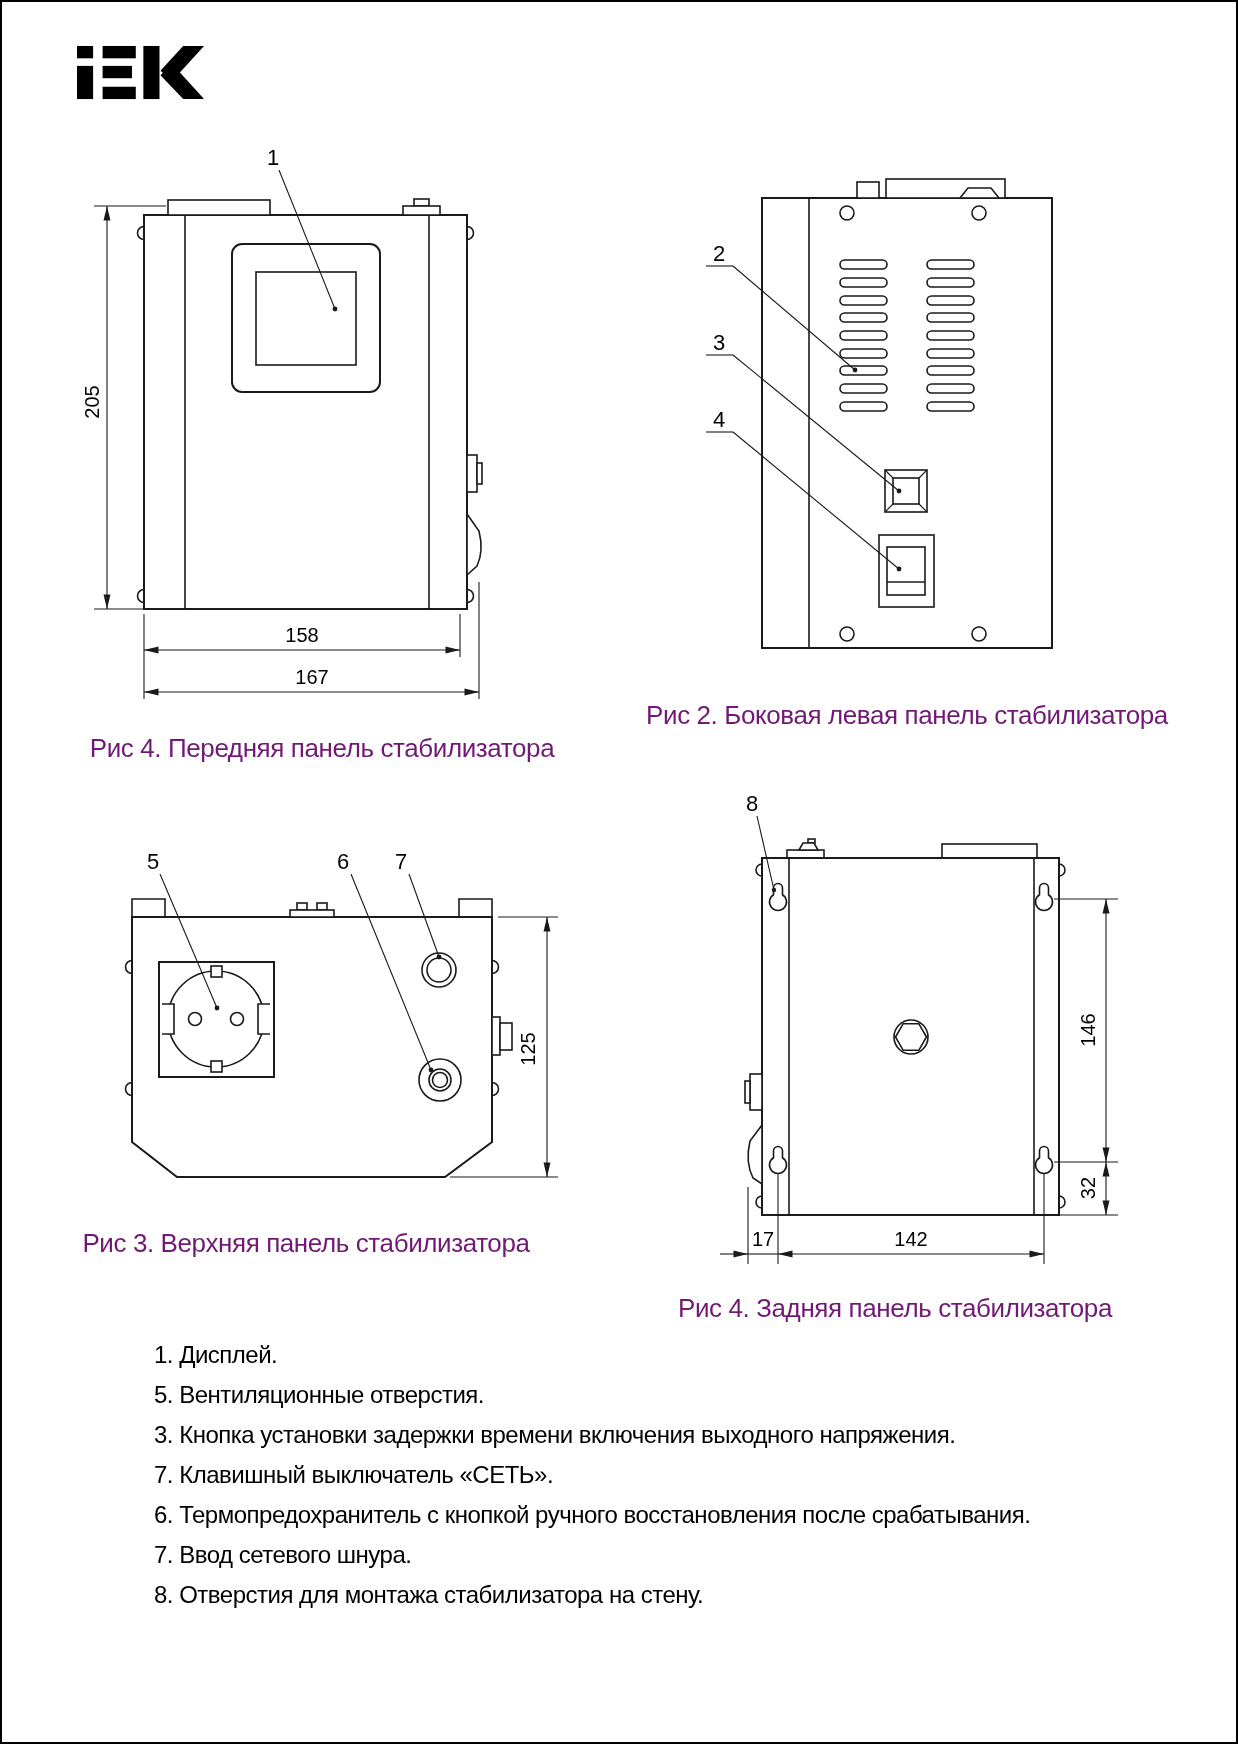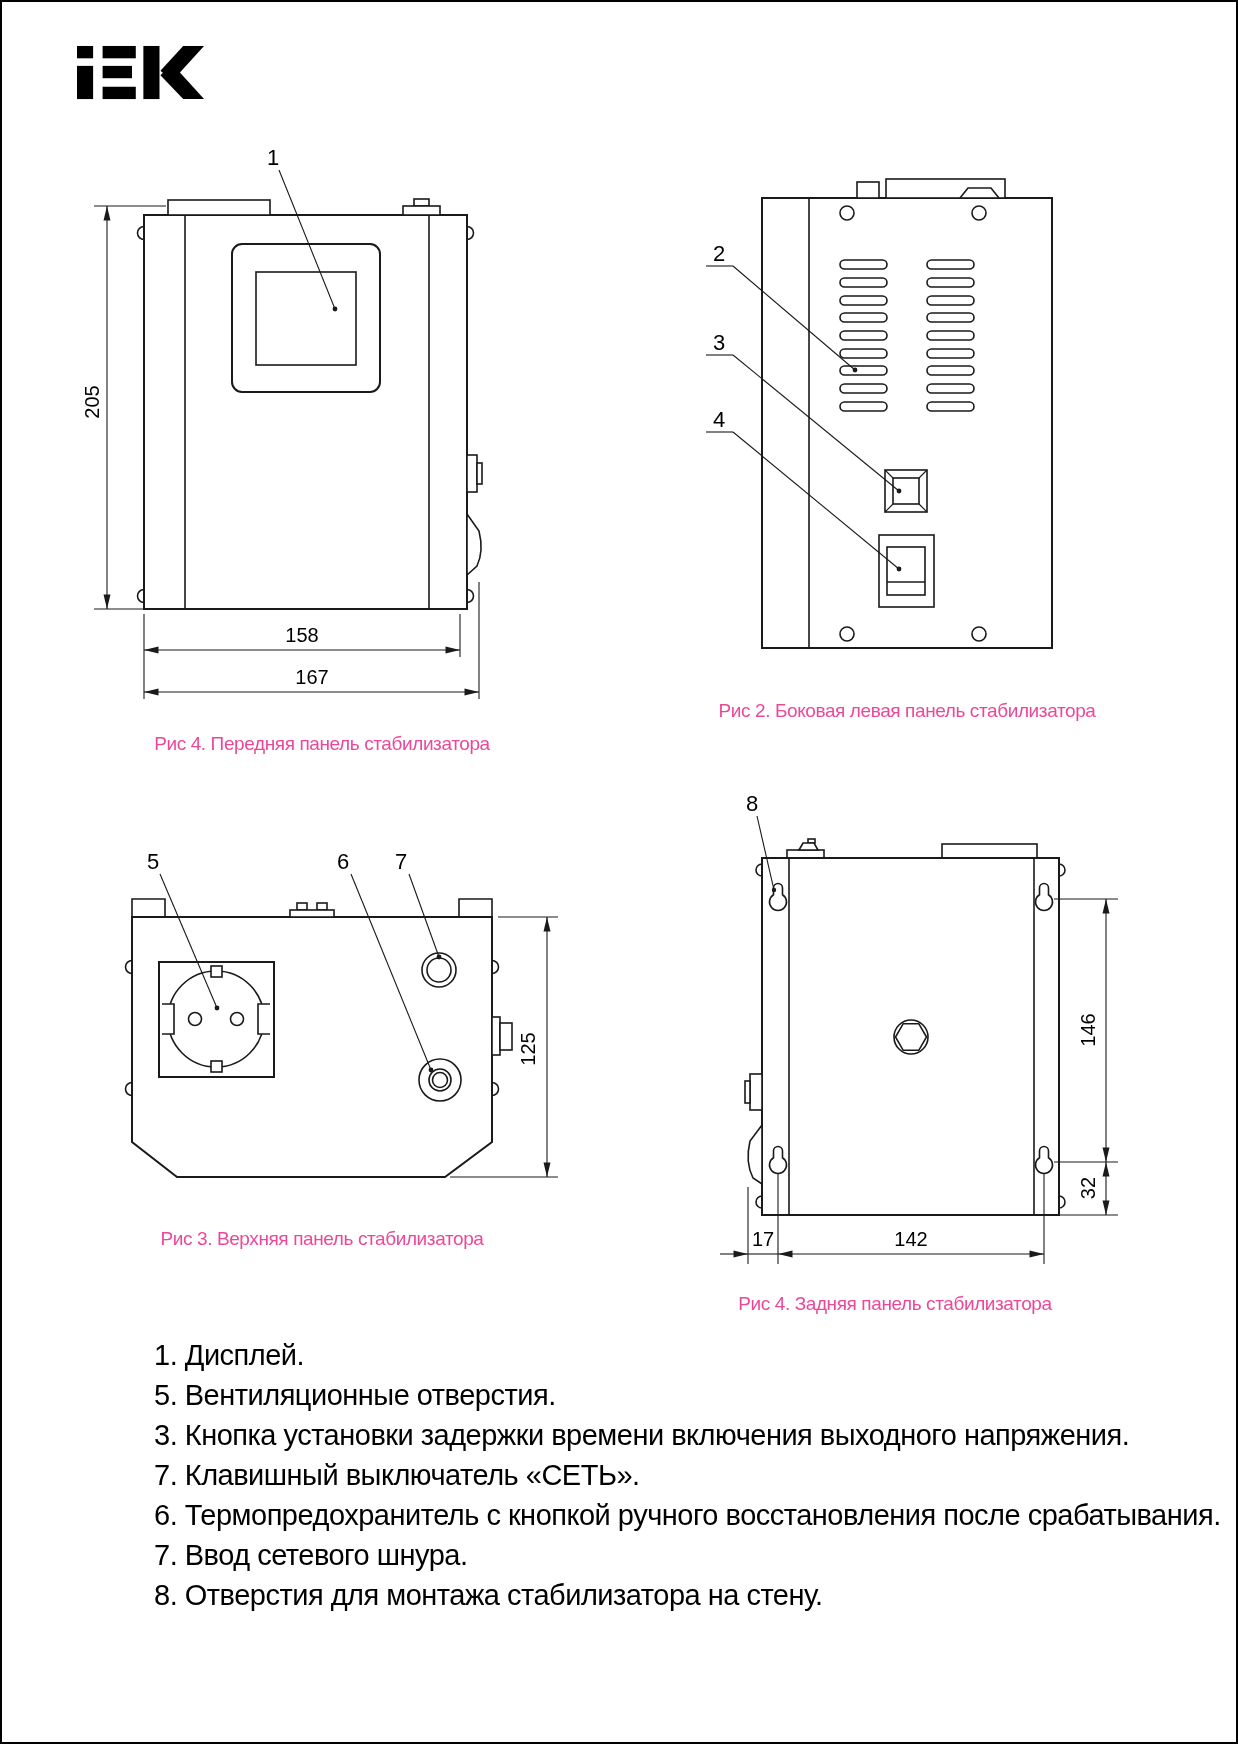--- a/index.html
+++ b/index.html
@@ -12,25 +12,25 @@
   svg text { font-family:"Liberation Sans", sans-serif; fill:#000; }
   .ln  { fill:#fff; stroke:#1a1a1a; stroke-width:2; }
   .ln2 { fill:none; stroke:#1a1a1a; stroke-width:1.6; }
   .lnf { fill:#fff; stroke:#1a1a1a; stroke-width:1.6; }
   .dim { fill:none; stroke:#1a1a1a; stroke-width:1.1; }
   .dot { fill:#1a1a1a; stroke:none; }
   .erase { fill:#fff; stroke:none; }
   .num { font-size:22px; text-anchor:middle; }
   .dimtxt { font-size:20px; text-anchor:middle; }
   .caption {
-    position:absolute; text-align:center; font-size:19px; color:#ec4899;
+    position:absolute; text-align:center; font-size:26px; color:#701a75;
     letter-spacing:-0.4px; white-space:nowrap;
   }
   .legend { position:absolute; left:152px; top:1333px; width:1040px; }
-  .legend-item { font-size:29px; line-height:40px; letter-spacing:-0.5px; color:#000; white-space:nowrap; }
+  .legend-item { font-size:24px; line-height:40px; letter-spacing:-0.5px; color:#000; white-space:nowrap; }
   .logo { position:absolute; left:75px; top:42px; }
 </style>
 </head>
 <body>
 
 <div class="page">
 
   <svg class="logo" width="128" height="58" viewBox="0 0 135 57" aria-label="IEK">
     <g fill="#000">
       <rect x="0" y="0" width="17" height="13"></rect>
@@ -193,21 +193,21 @@
       <line class="dim" x1="158" y1="872" x2="215" y2="1006"></line>
       <circle class="dot" cx="215" cy="1006" r="2.4"></circle>
       <text class="num" x="341" y="867">6</text>
       <line class="dim" x1="349" y1="872" x2="429" y2="1068"></line>
       <circle class="dot" cx="429" cy="1068" r="2.4"></circle>
       <text class="num" x="399" y="867">7</text>
       <line class="dim" x1="407" y1="872" x2="437" y2="955"></line>
       <circle class="dot" cx="437" cy="955" r="2.4"></circle>
     </g>
   </svg>
-  <div class="caption" style="left:60px;top:1226px;width:520px">Рис 3. Верхняя панель стабилизатора</div>
+  <div class="caption" style="left:44px;top:1226px;width:520px">Рис 3. Верхняя панель стабилизатора</div>
 
   <svg class="fig" style="left:650px;top:780px;width:540px;height:495px" viewBox="650 780 540 495">
     <g>
       <circle class="lnf" cx="760" cy="868" r="6"></circle>
       <circle class="lnf" cx="760" cy="1200" r="6"></circle>
       <circle class="lnf" cx="1057" cy="868" r="6"></circle>
       <circle class="lnf" cx="1057" cy="1200" r="6"></circle>
       <rect class="lnf" x="785" y="848" width="37" height="8"></rect>
       <rect class="lnf" x="806" y="837" width="7" height="4"></rect>
       <path class="lnf" d="M797,848 L801,841 L812,841 L816,848 Z"></path>

